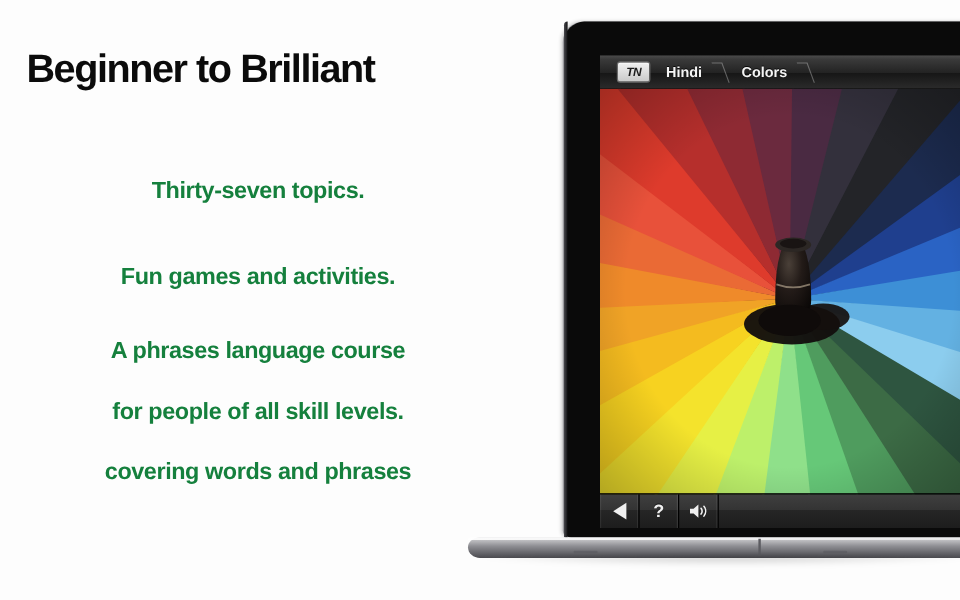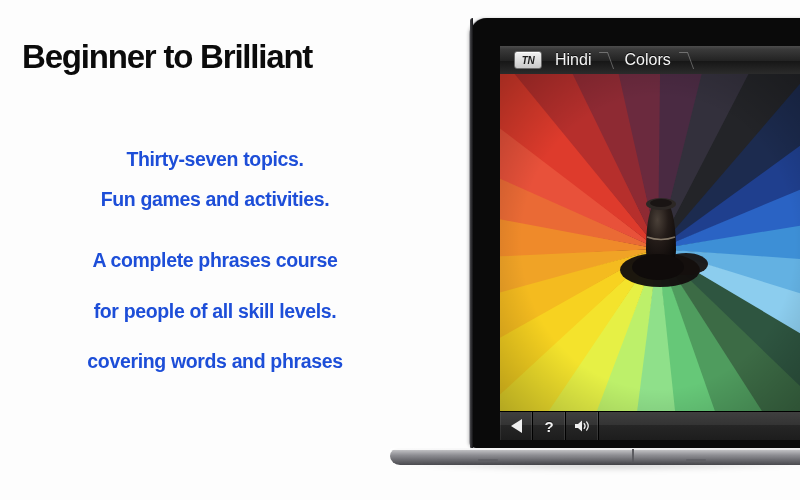--- a/index.html
+++ b/index.html
@@ -14,25 +14,25 @@
 
   
   .copy{position:absolute;left:0;top:0;width:450px;height:500px;}
   .headline{
     position:absolute;left:22px;top:40px;width:420px;
     font-size:33px;font-weight:bold;letter-spacing:-1.2px;
     color:#0b0b0b;line-height:1.05;white-space:nowrap;
   }
   .bullets{position:absolute;left:0;top:140px;width:430px;text-align:center;}
   .bullet{
-    font-size:19.5px;font-weight:bold;color:#1d4ed8;
+    font-size:19.5px;font-weight:bold;color:#15803d;
     letter-spacing:-0.35px;line-height:1;
   }
   .b1{margin-top:10px;}
-  .b2{margin-top:20px;}
+  .b2{margin-top:52px;}
   .b3{margin-top:42px;}
   .b4{margin-top:31px;}
   .b5{margin-top:31px;}
 
   
   .laptop{position:absolute;left:386px;top:0;width:430px;height:500px;}
 
   .lid{
     position:absolute;left:84px;top:18px;
     width:346px;height:430px;
@@ -63,21 +63,21 @@
   .tn-badge{
     margin-left:14px;width:26px;height:16px;border-radius:3px;
     background:linear-gradient(to bottom,#f2f2f2,#c9c9c9);
     border:1px solid #6a6a6a;
     display:flex;align-items:center;justify-content:center;
     font-size:10px;font-weight:bold;color:#1c1c1c;letter-spacing:-0.5px;
     box-shadow:inset 0 1px 0 rgba(255,255,255,.85);
     font-style:italic;
   }
   .crumb{
-    margin-left:13px;font-size:16px;font-weight:normal;color:#f4f4f4;
+    margin-left:13px;font-size:12px;font-weight:bold;color:#f4f4f4;
     text-shadow:0 -1px 0 rgba(0,0,0,.8);white-space:nowrap;
   }
   .chev{
     margin-left:11px;width:9px;height:18px;position:relative;flex:0 0 auto;
   }
   .chev::before{
     content:"";position:absolute;left:0;top:1px;width:8px;height:16px;
     border-right:1px solid rgba(255,255,255,.30);
     border-top:1px solid rgba(255,255,255,.30);
     transform:skewX(20deg);
@@ -138,21 +138,21 @@
 </head>
 <body>
 
 <div id="stage">
 
   <div class="copy">
     <div class="headline">Beginner to Brilliant</div>
     <div class="bullets">
       <div class="bullet b1">Thirty-seven topics.</div>
       <div class="bullet b2">Fun games and activities.</div>
-      <div class="bullet b3">A complete phrases course</div>
+      <div class="bullet b3">A phrases language course</div>
       <div class="bullet b5">for people of all skill levels.</div>
       <div class="bullet b4">covering words and phrases</div>
     </div>
   </div>
 
   <div class="laptop">
 
     <div class="lid"></div>
 
     <div class="screen">

